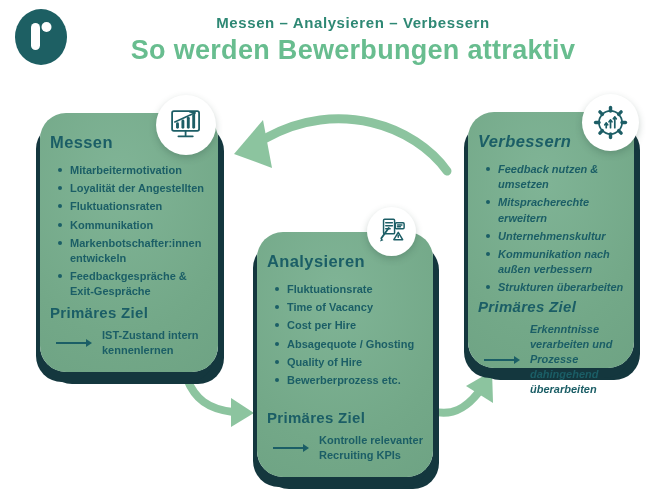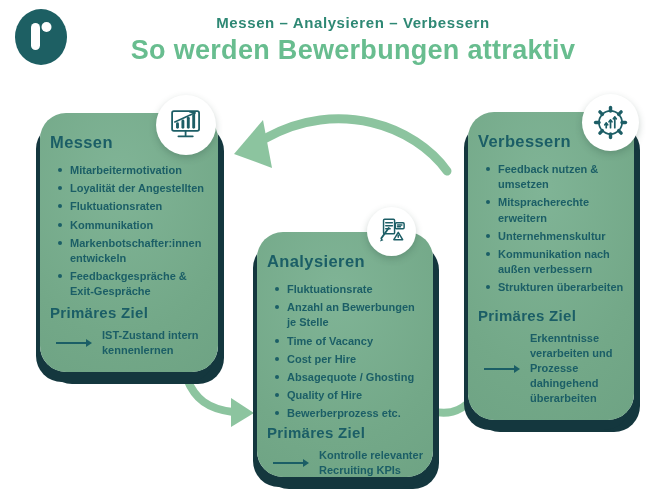--- a/index.html
+++ b/index.html
@@ -23,21 +23,21 @@
     position:absolute; z-index:2;
     background: radial-gradient(120% 110% at 45% 25%, #80b496 0%, #73a888 55%, #6ba081 100%);
     border-radius:26px;
     box-shadow: -4px 10px 0 0 #14373e, 6px 12px 0 0 #14373e;
     display:flex; flex-direction:column;
     padding:20px 10px 14px 10px;
     color:#1b5e66;
   }
   .card1 { left:40px;  top:113px; width:178px; height:259px; }
   .card2 { left:257px; top:232px; width:176px; height:245px; }
-  .card3 { left:468px; top:112px; width:166px; height:308px; }
+  .card3 { left:468px; top:112px; width:166px; height:256px;font-style:italic; }
 
   .card-title { font-size:16.5px; font-weight:700; letter-spacing:0.4px; margin-bottom:8px; }
   .bullets { list-style:none; margin-left:8px; }
   .bullets li { display:flex; align-items:flex-start; margin:3px 0; font-size:11px; font-weight:700; line-height:1.38; }
   .bullet-dot { flex:none; width:4px; height:4px; border-radius:50%; background:#1b5e66; margin:5px 8px 0 0; }
 
   .goal { margin-top:auto; }
   .goal-label { font-size:15px; font-weight:700; letter-spacing:0.3px; margin-bottom:7px; }
   .goal-row { display:flex; align-items:center; padding-left:6px; }
   .long-arrow { flex:none; width:34px; height:2px; background:#1b5e66; position:relative; margin-right:12px; }
@@ -123,24 +123,20 @@
       </div>
     </div>
   </section>
 
   <section class="card card2">
     <h2 class="card-title">Analysieren</h2>
     <ul class="bullets">
       <li>
           <span class="bullet-dot"></span>
           <span>Fluktuationsrate</span>
-        </li>
-      <li>
-          <span class="bullet-dot"></span>
-          <span>Anzahl an Bewerbungen je Stelle</span>
         </li>
       <li>
           <span class="bullet-dot"></span>
           <span>Time of Vacancy</span>
         </li>
       <li>
           <span class="bullet-dot"></span>
           <span>Cost per Hire</span>
         </li>
       <li>

